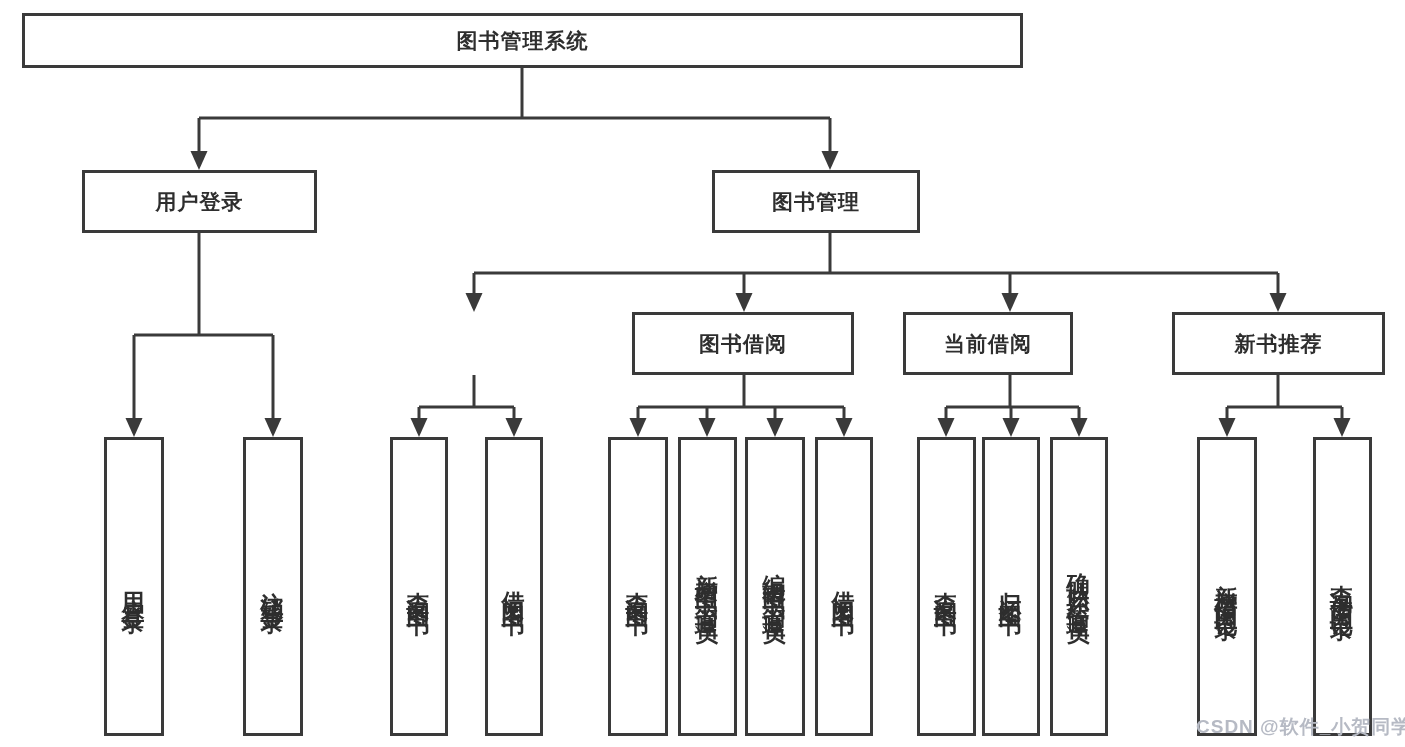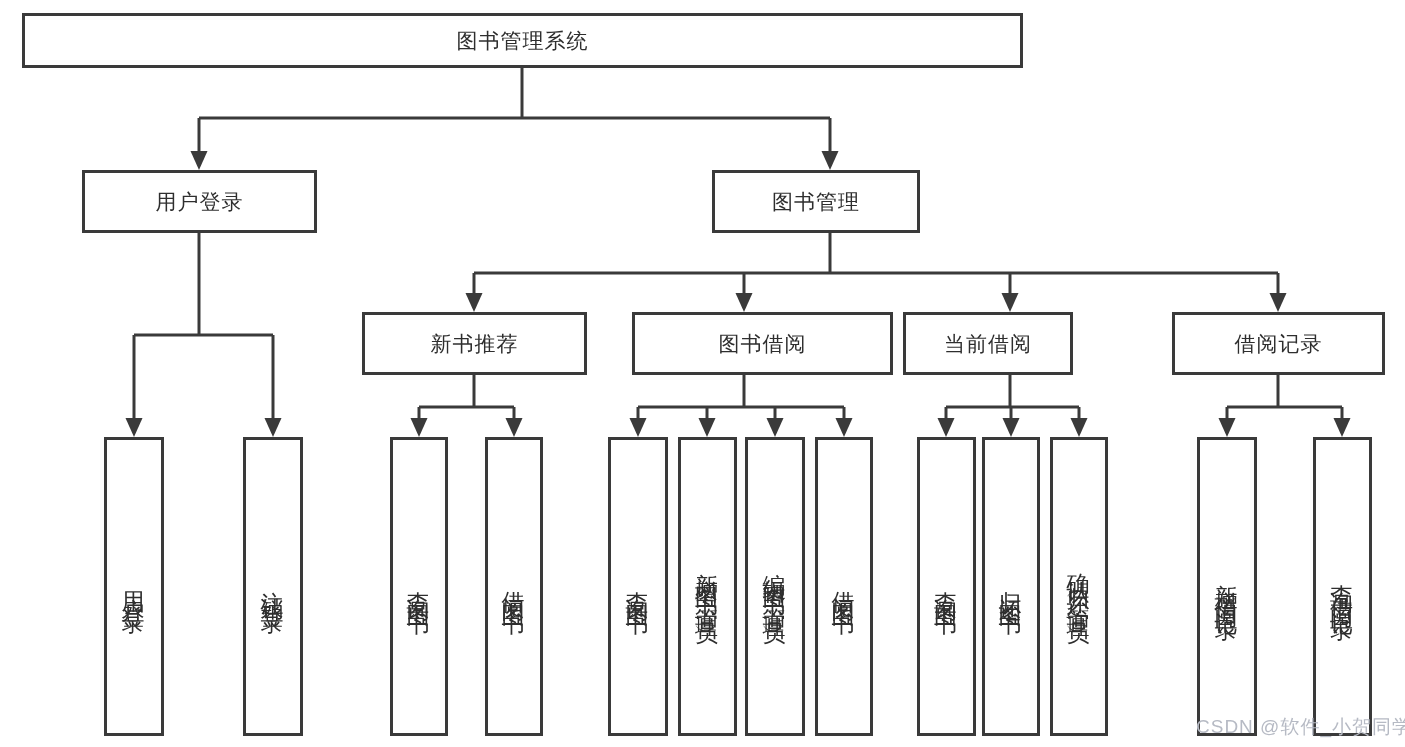--- a/index.html
+++ b/index.html
@@ -3,20 +3,21 @@
 <meta charset="utf-8">
 <style>
   html, body { margin: 0; padding: 0; background: #ffffff; }
   .canvas {
     position: relative;
     width: 1405px;
     height: 747px;
     background: #ffffff;
     font-family: "Liberation Sans", sans-serif;
     overflow: hidden;
+    font-weight: bold;
   }
   svg.connectors {
     position: absolute;
     left: 0; top: 0;
     width: 1405px; height: 747px;
     z-index: 1;
   }
   .box {
     position: absolute;
     box-sizing: border-box;
@@ -130,31 +131,28 @@
     <span>图书管理系统</span>
   </div>
 
   <div class="box node" style="left:82px; top:170px; width:235px;">
     <span>用户登录</span>
   </div>
   <div class="box node" style="left:712px; top:170px; width:208px;">
     <span>图书管理</span>
   </div>
 
-  <div class="box node" style="left:362px; top:312px; width:225px;">
-    <span>新书推荐</span>
-  </div>
-  <div class="box node" style="left:632px; top:312px; width:261px;">
+  <div class="box node" style="left:632px; top:312px; width:222px;">
     <span>图书借阅</span>
   </div>
   <div class="box node" style="left:903px; top:312px; width:170px;">
     <span>当前借阅</span>
   </div>
   <div class="box node" style="left:1172px; top:312px; width:213px;">
-    <span>借阅记录</span>
+    <span>新书推荐</span>
   </div>
 
   <div class="box leaf" style="left:104px; width:60px;">
     <span class="vtext">用户登录</span>
   </div>
   <div class="box leaf" style="left:243px; width:60px;">
     <span class="vtext">注销登录</span>
   </div>
   <div class="box leaf" style="left:390px; width:58px;">
     <span class="vtext">查询图书</span>

